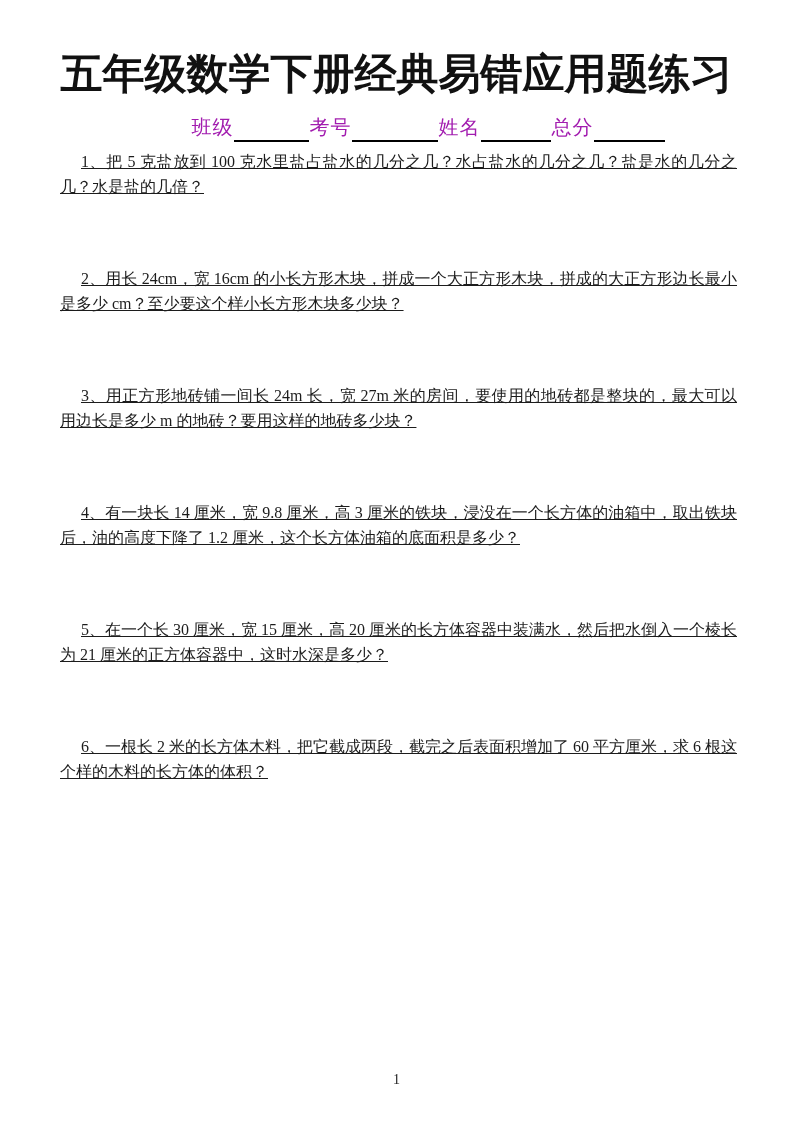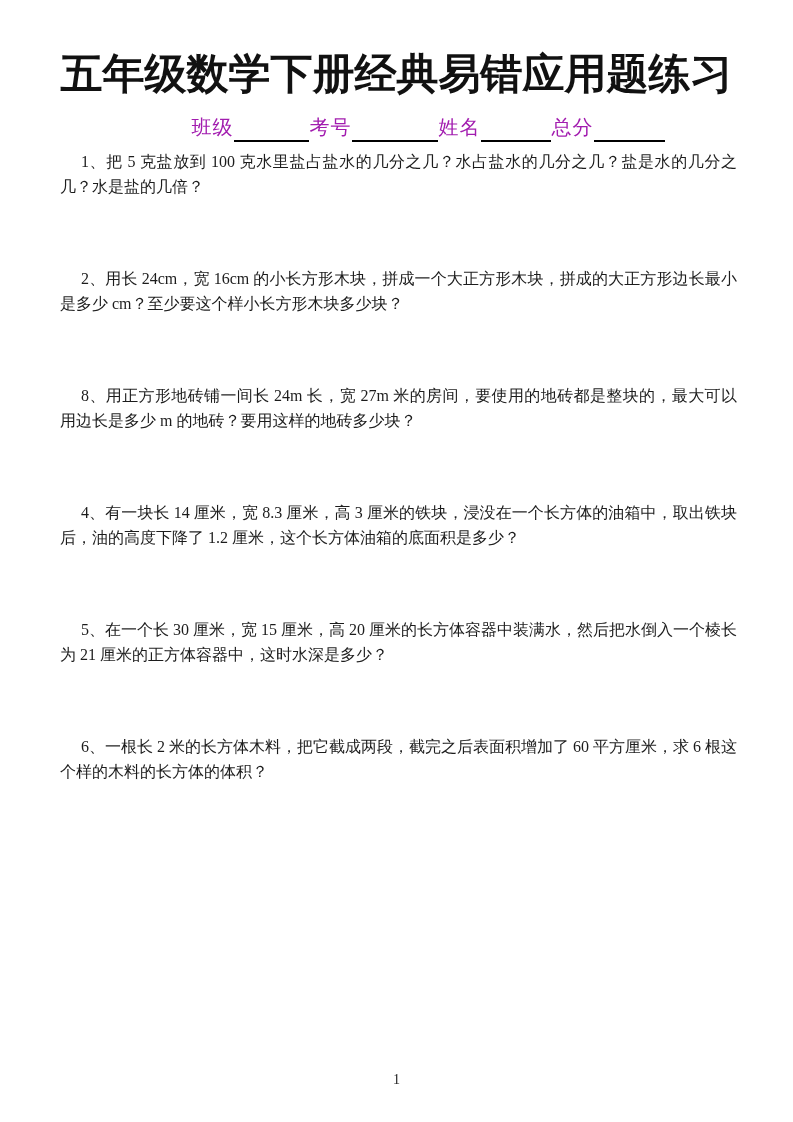--- a/index.html
+++ b/index.html
@@ -68,20 +68,21 @@
     height: 117px;
     overflow: hidden;
   }
   .problem p {
     margin: 0;
     font-size: 16px;
     line-height: 24.5px;
     text-align: justify;
     text-indent: 21px;
     color: #1c1c1c;
+    text-decoration: underline;
   }
   .answer-space {
     height: 68px;
   }
   .page-number {
     position: absolute;
     top: 1072px;
     left: 0;
     width: 793px;
     text-align: center;
@@ -106,26 +107,26 @@
       <p>1、把 5 克盐放到 100 克水里盐占盐水的几分之几？水占盐水的几分之几？盐是水的几分之几？水是盐的几倍？</p>
       <div class="answer-space"></div>
     </div>
 
     <div class="problem">
       <p>2、用长 24cm，宽 16cm 的小长方形木块，拼成一个大正方形木块，拼成的大正方形边长最小是多少 cm？至少要这个样小长方形木块多少块？</p>
       <div class="answer-space"></div>
     </div>
 
     <div class="problem">
-      <p>8、用正方形地砖铺一间长 24m 长，宽 27m 米的房间，要使用的地砖都是整块的，最大可以用边长是多少 m 的地砖？要用这样的地砖多少块？</p>
+      <p>3、用正方形地砖铺一间长 24m 长，宽 27m 米的房间，要使用的地砖都是整块的，最大可以用边长是多少 m 的地砖？要用这样的地砖多少块？</p>
       <div class="answer-space"></div>
     </div>
 
     <div class="problem">
-      <p>4、有一块长 14 厘米，宽 8.3 厘米，高 3 厘米的铁块，浸没在一个长方体的油箱中，取出铁块后，油的高度下降了 1.2 厘米，这个长方体油箱的底面积是多少？</p>
+      <p>4、有一块长 14 厘米，宽 9.8 厘米，高 3 厘米的铁块，浸没在一个长方体的油箱中，取出铁块后，油的高度下降了 1.2 厘米，这个长方体油箱的底面积是多少？</p>
       <div class="answer-space"></div>
     </div>
 
     <div class="problem">
       <p>5、在一个长 30 厘米，宽 15 厘米，高 20 厘米的长方体容器中装满水，然后把水倒入一个棱长为 21 厘米的正方体容器中，这时水深是多少？</p>
       <div class="answer-space"></div>
     </div>
 
     <div class="problem">
       <p>6、一根长 2 米的长方体木料，把它截成两段，截完之后表面积增加了 60 平方厘米，求 6 根这个样的木料的长方体的体积？</p>

